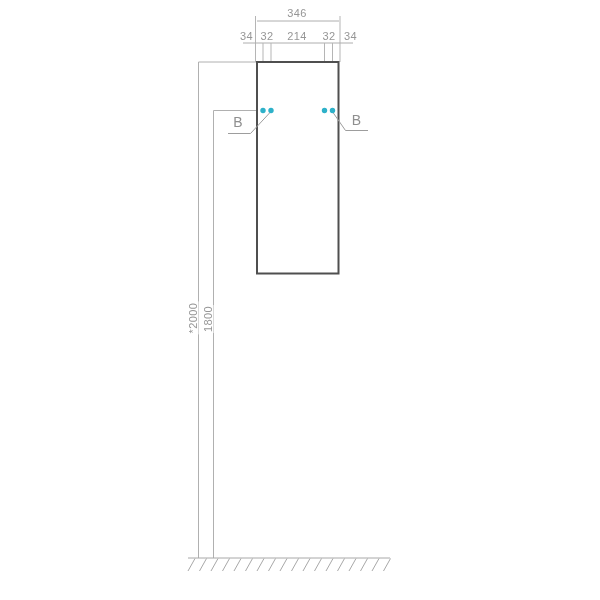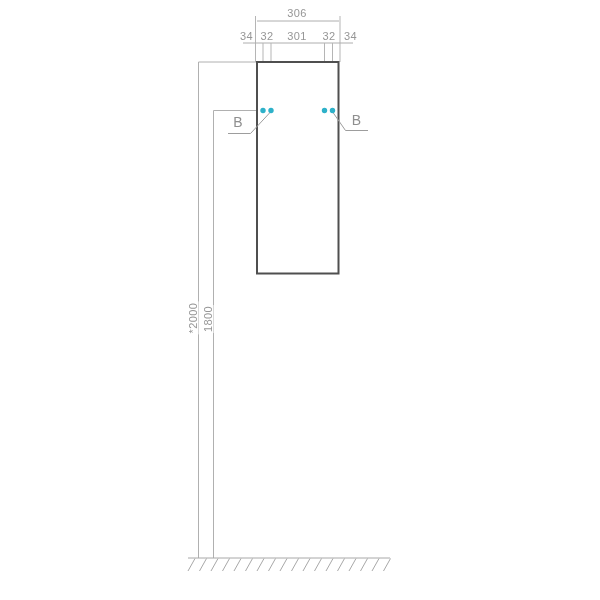--- a/index.html
+++ b/index.html
@@ -71,25 +71,25 @@
 
     <path d="M188,558 H390" stroke="#a8a8a8" stroke-width="1" fill="none"></path>
 
     <path d="M188,571 L195,558.5 M199.5,571 L206.5,558.5 M211,571 L218,558.5 M222.5,571 L229.5,558.5
              M234,571 L241,558.5 M245.5,571 L252.5,558.5 M257,571 L264,558.5 M268.5,571 L275.5,558.5
              M280,571 L287,558.5 M291.5,571 L298.5,558.5 M303,571 L310,558.5 M314.5,571 L321.5,558.5
              M326,571 L333,558.5 M337.5,571 L344.5,558.5 M349,571 L356,558.5 M360.5,571 L367.5,558.5
              M372,571 L379,558.5 M383.5,571 L390.5,558.5" stroke="#a8a8a8" stroke-width="1" fill="none"></path>
   </svg>
 
-  <div class="lbl" style="left:297px; top:13px;">306</div>
+  <div class="lbl" style="left:297px; top:13px;">346</div>
 
   <div class="lbl" style="left:246.5px; top:36px;">34</div>
   <div class="lbl" style="left:267px; top:36px;">32</div>
-  <div class="lbl" style="left:297px; top:36px;">301</div>
+  <div class="lbl" style="left:297px; top:36px;">214</div>
   <div class="lbl" style="left:329px; top:36px;">32</div>
   <div class="lbl" style="left:350.5px; top:36px;">34</div>
 
   <div class="lbl lbl-rot" style="left:193px; top:318px;">*2000</div>
   <div class="lbl lbl-rot" style="left:208px; top:319px;">1800</div>
 
   <div class="lbl lbl-b" style="left:238px; top:122px;">B</div>
   <div class="lbl lbl-b" style="left:356.5px; top:119.5px;">B</div>
 
 </div>

